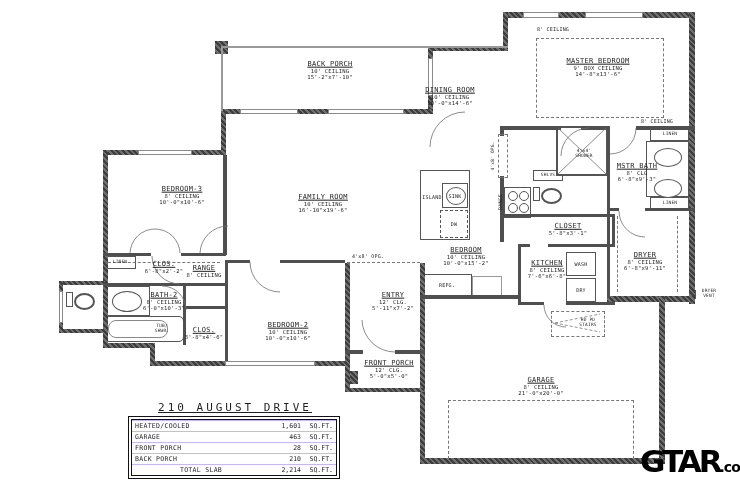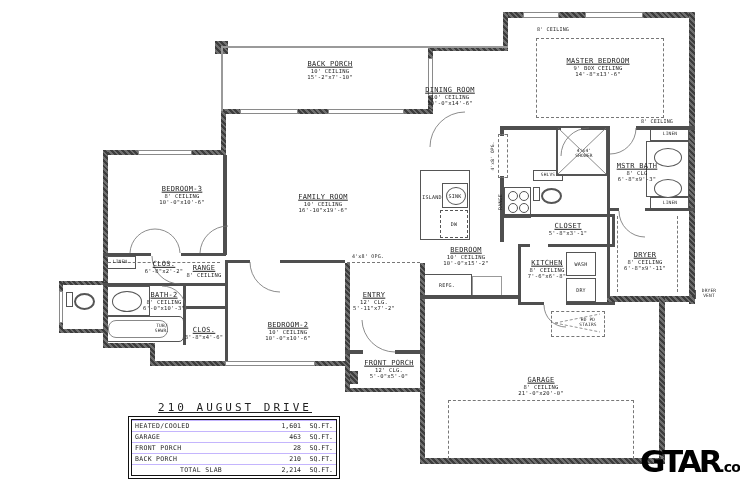--- a/index.html
+++ b/index.html
@@ -135,21 +135,21 @@
   <div class="rl" style="left:164px;top:301px">
       <span class="nm">BATH-2</span>
       <span class="sub">8' CEILING</span>
       <span class="sub">6'-0"x10'-3"</span>
     </div>
   <div class="rl" style="left:288px;top:331px">
       <span class="nm">BEDROOM-2</span>
       <span class="sub">10' CEILING</span>
       <span class="sub">10'-0"x10'-6"</span>
     </div>
-  <div class="rl" style="left:374px;top:301px">
+  <div class="rl" style="left:393px;top:301px">
       <span class="nm">ENTRY</span>
       <span class="sub">12' CLG.</span>
       <span class="sub">5'-11"x7'-2"</span>
     </div>
   <div class="rl" style="left:389px;top:369px">
       <span class="nm">FRONT PORCH</span>
       <span class="sub">12' CLG.</span>
       <span class="sub">5'-0"x5'-0"</span>
     </div>
   <div class="rl" style="left:541px;top:386px">

